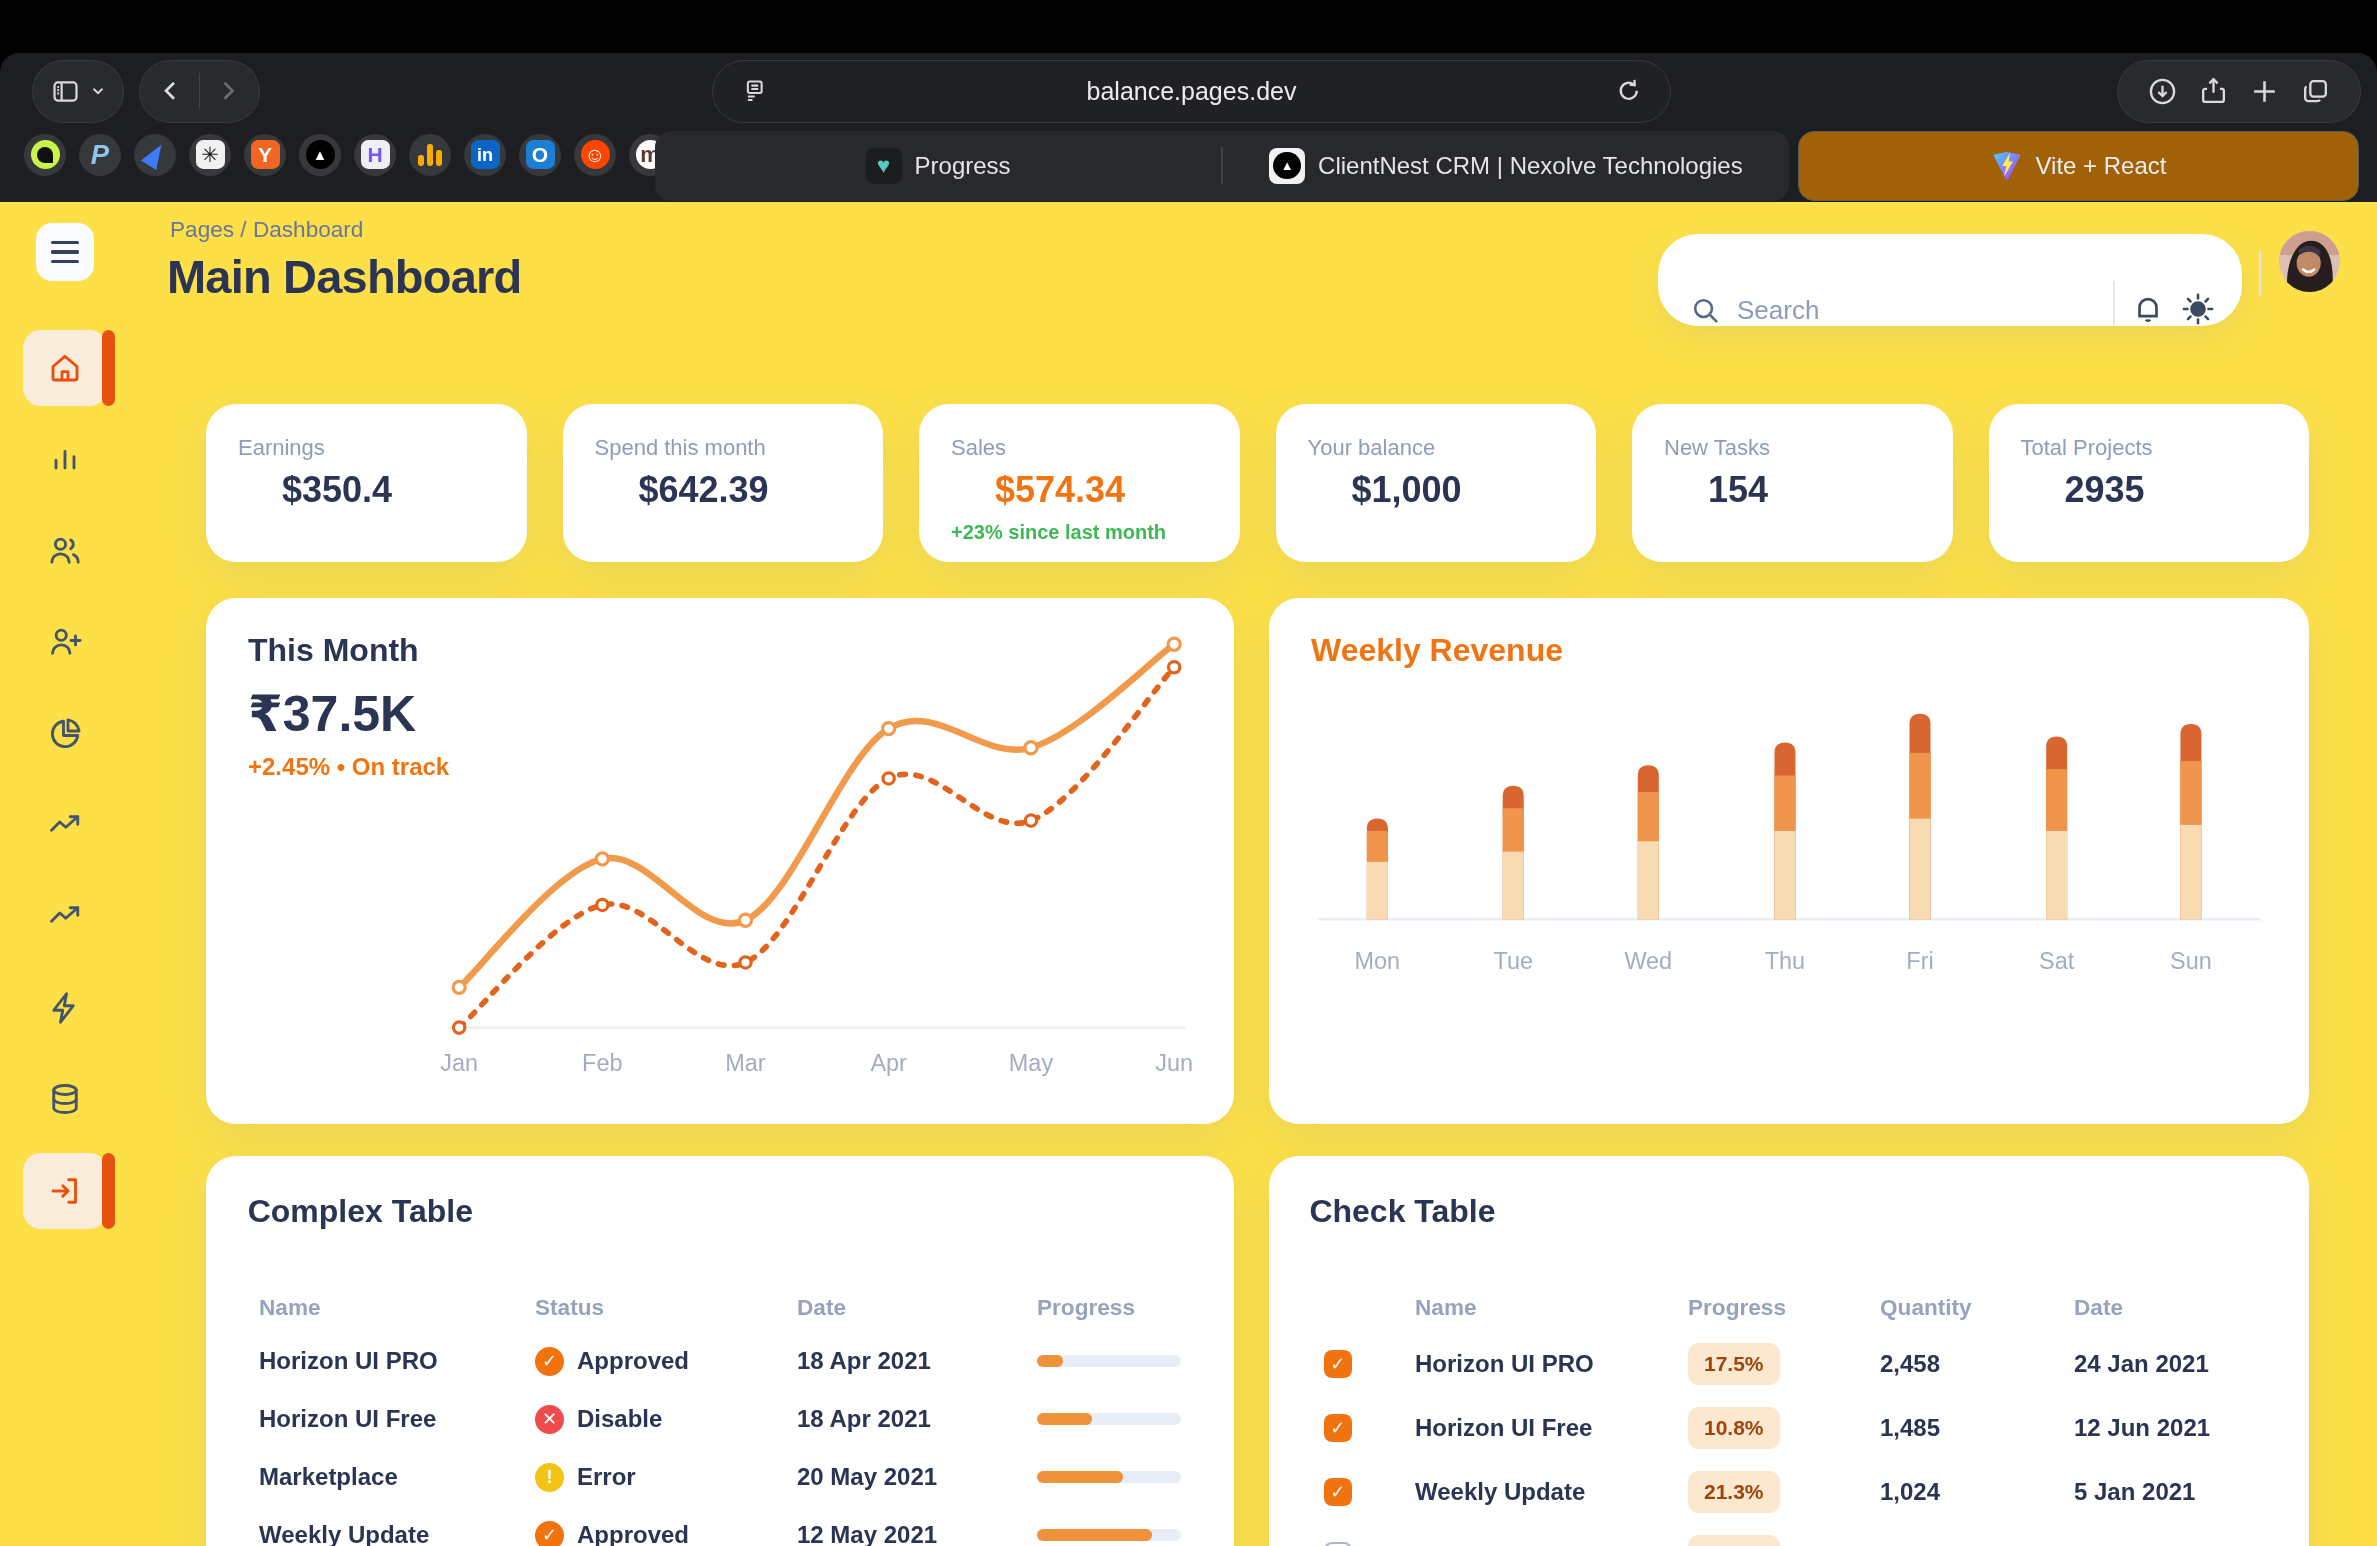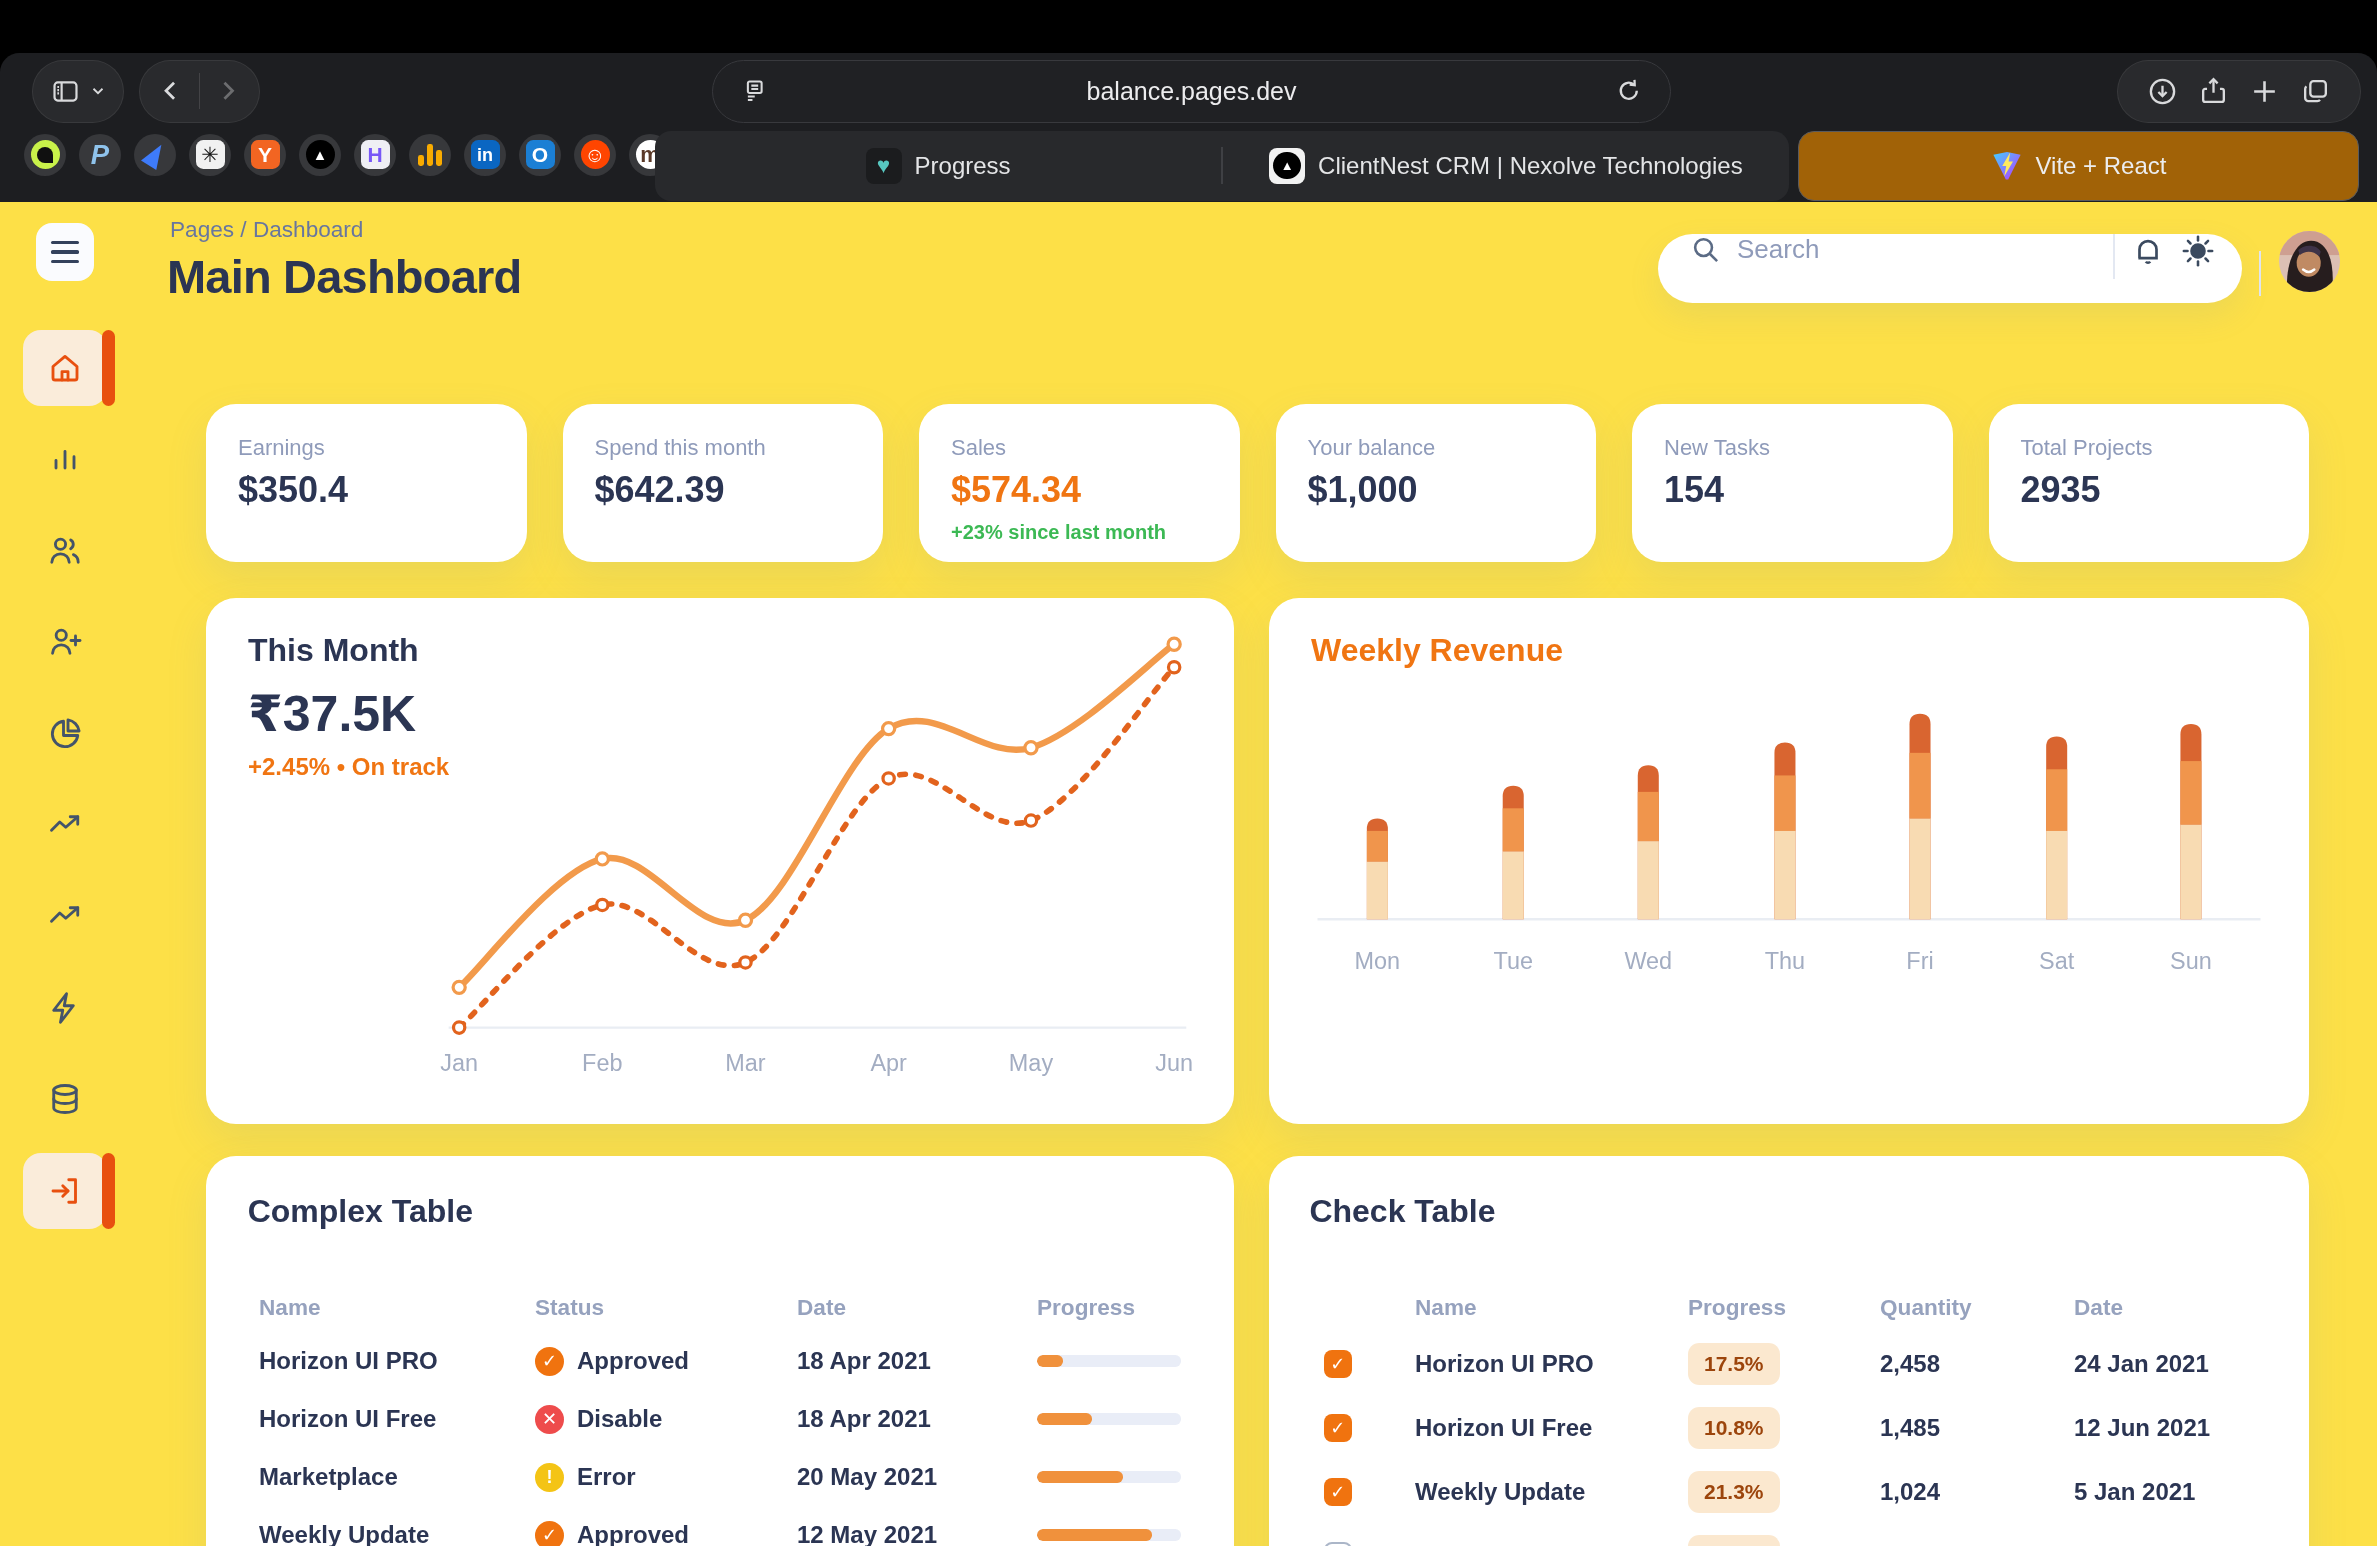--- a/index.html
+++ b/index.html
@@ -67,37 +67,37 @@
   .navitem { position:relative; width:84px; height:76px; display:flex;
     align-items:center; justify-content:center; color:#44546A; }
   .navitem.active { background:#FAECDA; border-radius:18px; color:#E8500F; }
   .navitem.active::after { content:""; position:absolute; right:-8px; top:0; width:13px; height:76px;
     background:#E8500F; border-radius:6.5px; }
 
   
   .breadcrumb { position:absolute; left:170px; top:14.6px; font-size:22.6px; color:#68769F; }
   .page-title { position:absolute; left:167px; top:47px; font-size:47px; font-weight:bold;
     color:#2B3553; letter-spacing:-0.8px; }
-  .searchbar { position:absolute; left:1658px; top:32px; width:584px; height:69px;
+  .searchbar { position:absolute; left:1658px; top:32px; width:584px; height:92px;
     border-radius:40px; background:#fff; box-shadow:0 13px 32px rgba(112,144,176,.12);
-    display:flex; align-items:flex-start; padding:0 27.5px 0 32px; gap:16px; }
+    display:flex; align-items:flex-end; padding:0 27.5px 0 32px; gap:16px; }
   .searchbar input { border:none; outline:none; flex:1; font-size:26px; color:#2B3553;
     font-family:inherit; background:transparent; min-width:0; }
   .searchbar input::placeholder { color:#8F9BBA; }
   .hdr-div { width:1.6px; height:45px; background:#E3E8F2; }
   .hdr-div2 { position:absolute; left:2259px; top:49px; width:1.6px; height:45px; background:#DFE4EF; }
   .hdr-icon { color:#3B4A5F; display:flex; }
   .avatar { position:absolute; left:2279px; top:29px; width:61px; height:61px; border-radius:50%;
     overflow:hidden; }
 
   
   .row-cards { position:absolute; left:206px; top:202px; width:2103px; display:flex; gap:36px; }
   .stat-card { flex:1; height:158px; padding:31px 32px; }
   .stat-label { font-size:22px; color:#8F9BBA; }
-  .stat-value { font-size:36px; font-weight:bold; color:#2B3553; margin-top:8px; }
+  .stat-value { font-size:36px; font-weight:bold; color:#2B3553; margin-top:8px;margin-left:44px; }
   .stat-sub { font-size:20px; font-weight:bold; margin-top:9.7px; }
 
   
   .row-charts { position:absolute; left:206px; top:396px; width:2103px; height:526px;
     display:flex; gap:35px; }
   .chart-card-left { width:1028px; height:526px; position:relative; }
   .chart-card-right { width:1040px; height:526px; position:relative; }
   .chart-head { position:absolute; left:42px; top:34px; z-index:2; }
   .chart-title { font-size:32px; font-weight:bold; color:#2B3553; }
   .chart-title.orange { color:#F07512; }

